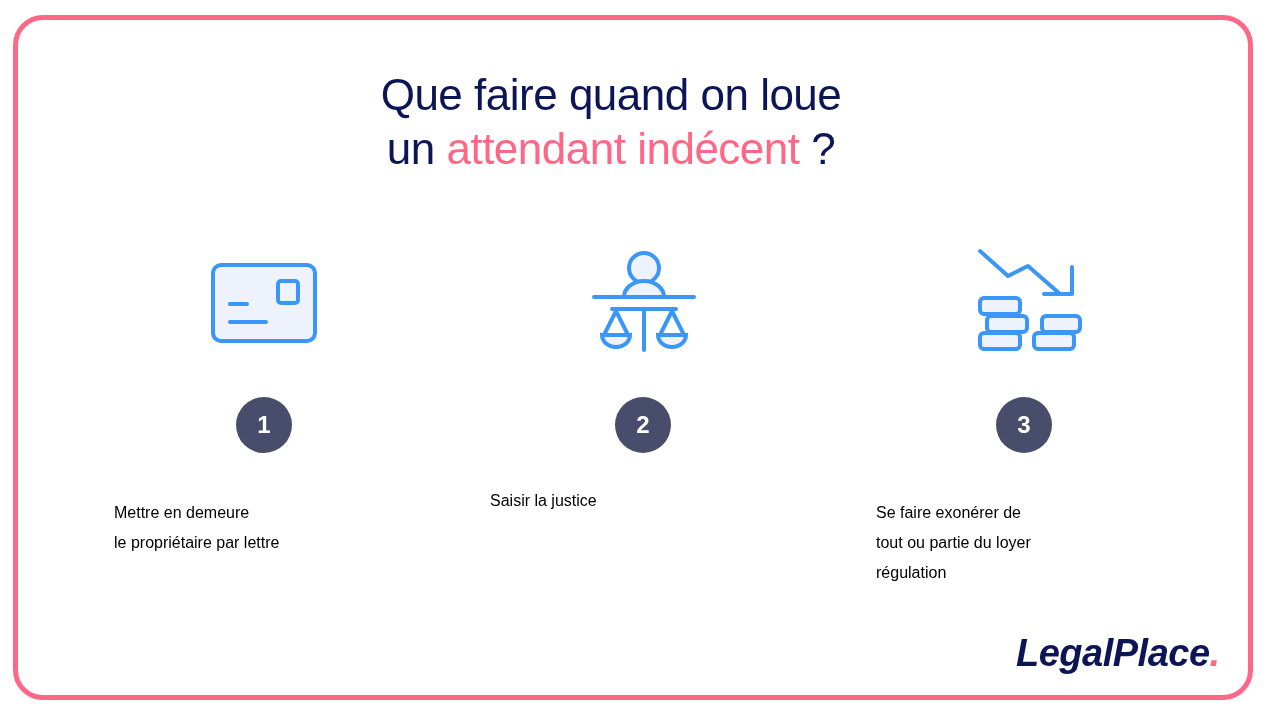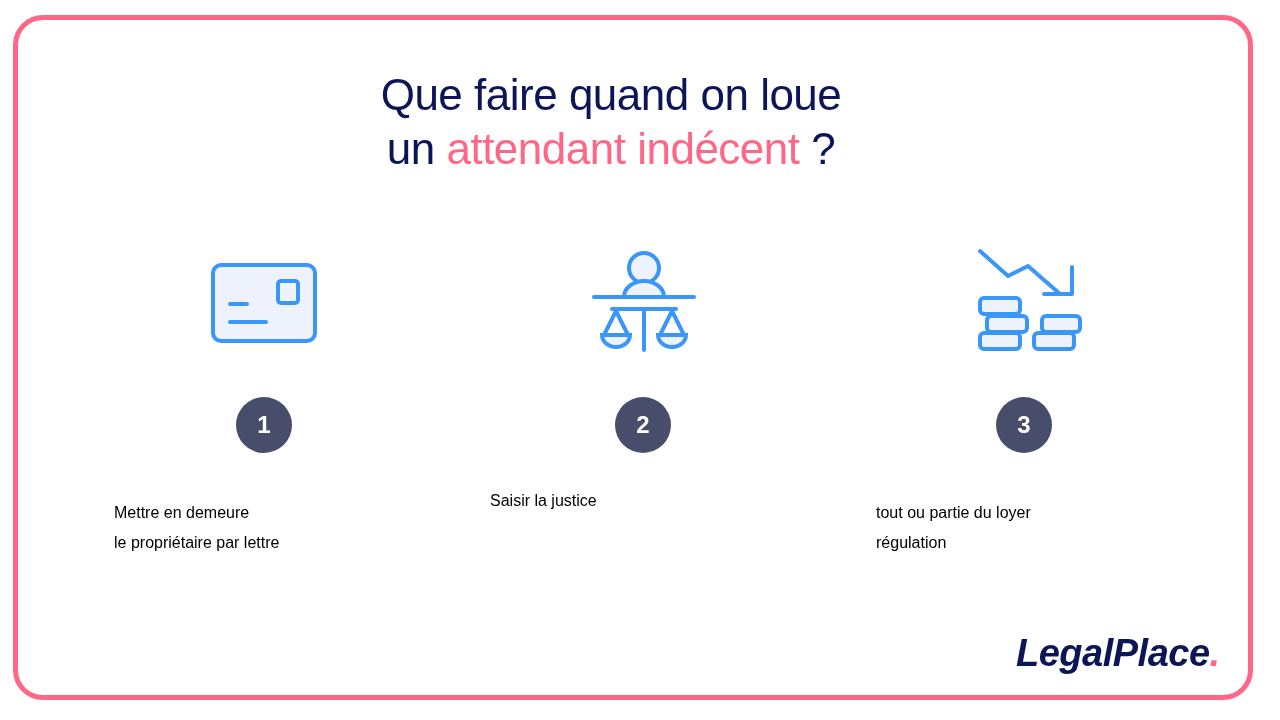--- a/index.html
+++ b/index.html
@@ -76,17 +76,18 @@
 <div class="badge" style="left:996px;top:397px">3</div>
 
 <div class="step-text" style="left:114px;top:498px">
   <div>Mettre en demeure</div>
   <div>le propriétaire par lettre</div>
 </div>
 <div class="step-text" style="left:490px;top:486px">
   <div>Saisir la justice</div>
 </div>
 <div class="step-text" style="left:876px;top:498px">
+  <div>Se faire exonérer de</div>
   <div>tout ou partie du loyer</div>
   <div>régulation</div>
 </div>
 
 <div class="logo"><span>LegalPlace</span><span class="dot">.</span></div>
 
 </body></html>

